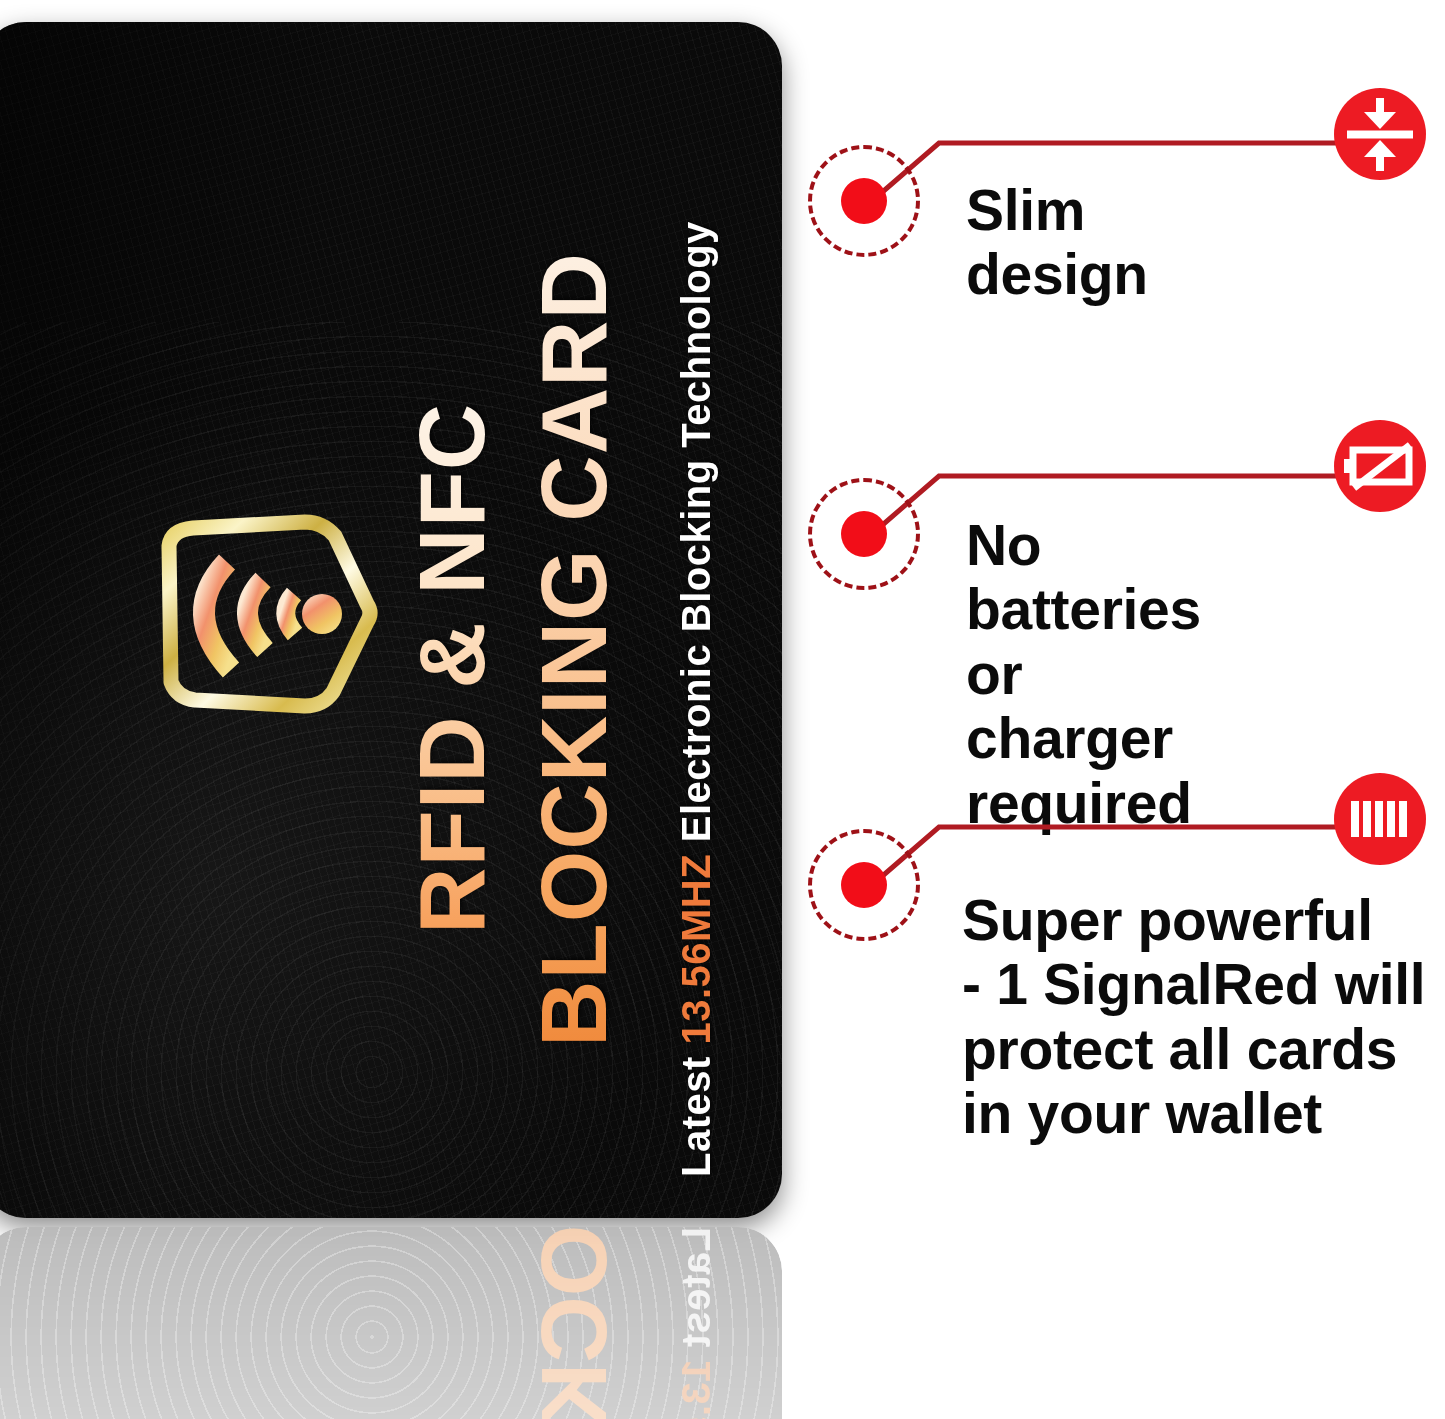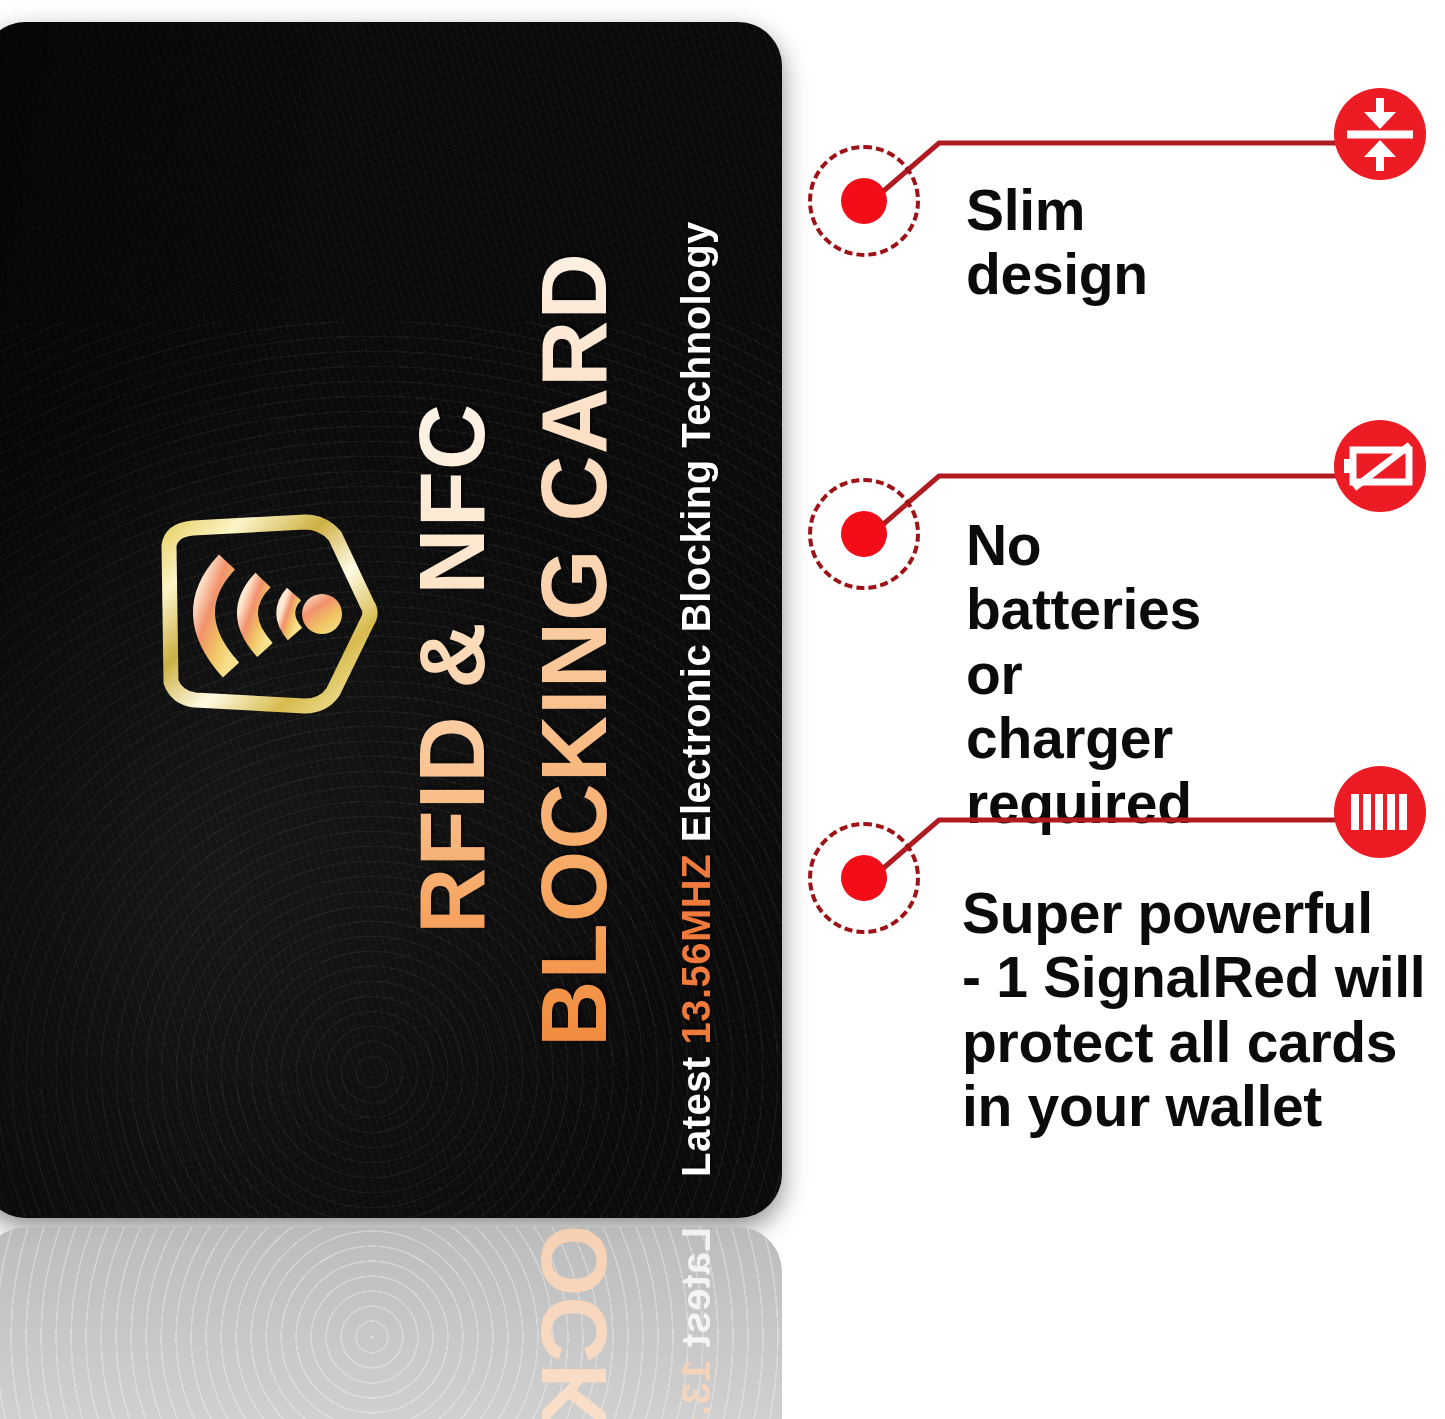--- a/index.html
+++ b/index.html
@@ -243,21 +243,21 @@
   #callout-1 { left: 0; top: 0; width: 1162px; height: 320px; }
   #callout-1 .marker { left: 808px; top: 145px; }
   #callout-1 .badge  { left: 1334px; top: 88px; }
   #callout-1 .feature-text { left: 966px; top: 178px; }
 
   #callout-2 { left: 0; top: 0; width: 1229px; height: 760px; }
   #callout-2 .marker { left: 808px; top: 478px; }
   #callout-2 .badge  { left: 1334px; top: 420px; }
   #callout-2 .feature-text { left: 966px; top: 513px; }
 
-  #callout-3 { left: 0; top: 4px; width: 1445px; height: 1200px; }
+  #callout-3 { left: 0; top: 11px; width: 1445px; height: 1200px; }
   #callout-3 .marker { left: 808px; top: 818px; }
   #callout-3 .badge  { left: 1334px; top: 762px; }
   #callout-3 .feature-text { left: 962px; top: 877px; }
 </style>
 </head>
 <body>
 
 <div id="stage">
 
   <div id="card-wrap">

